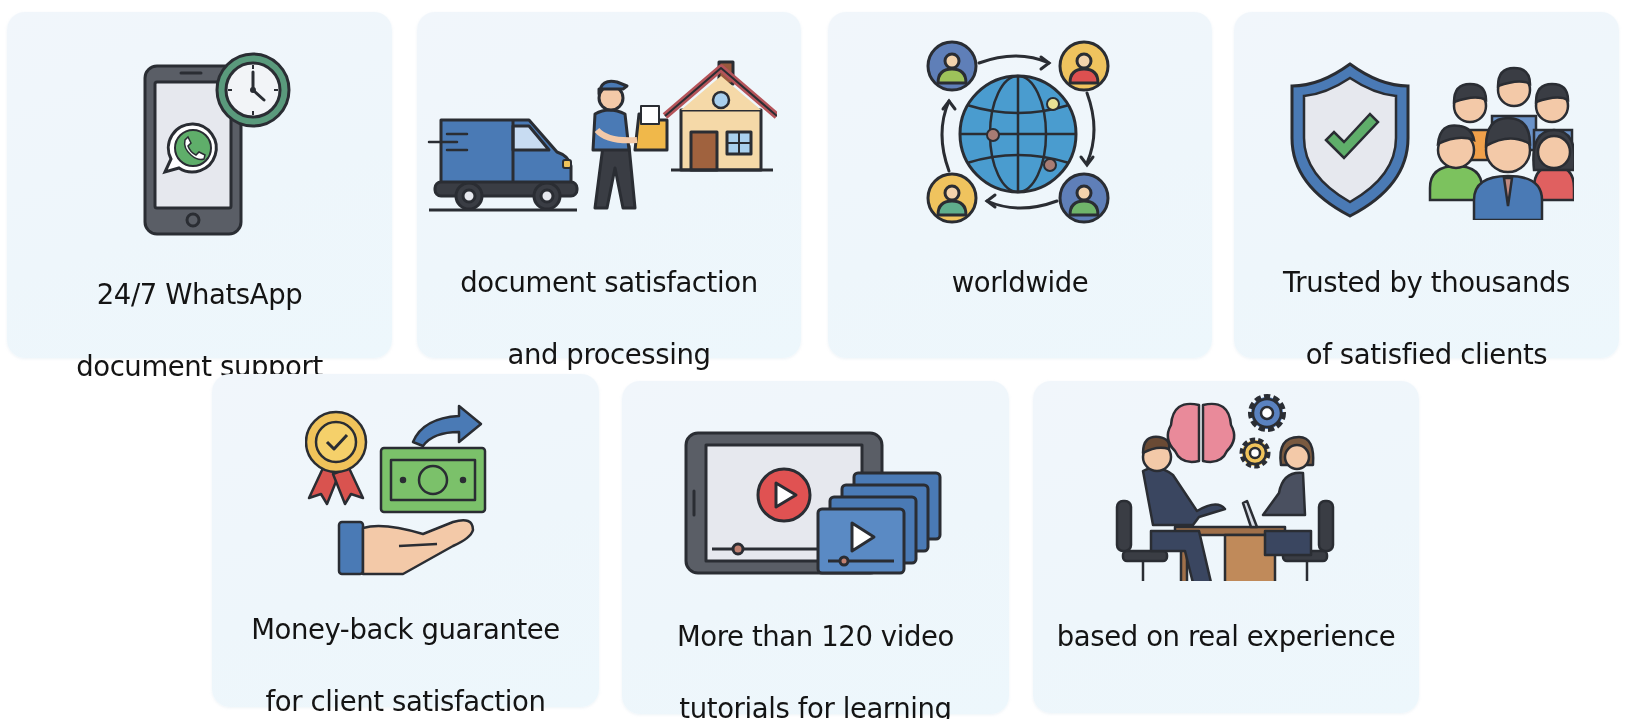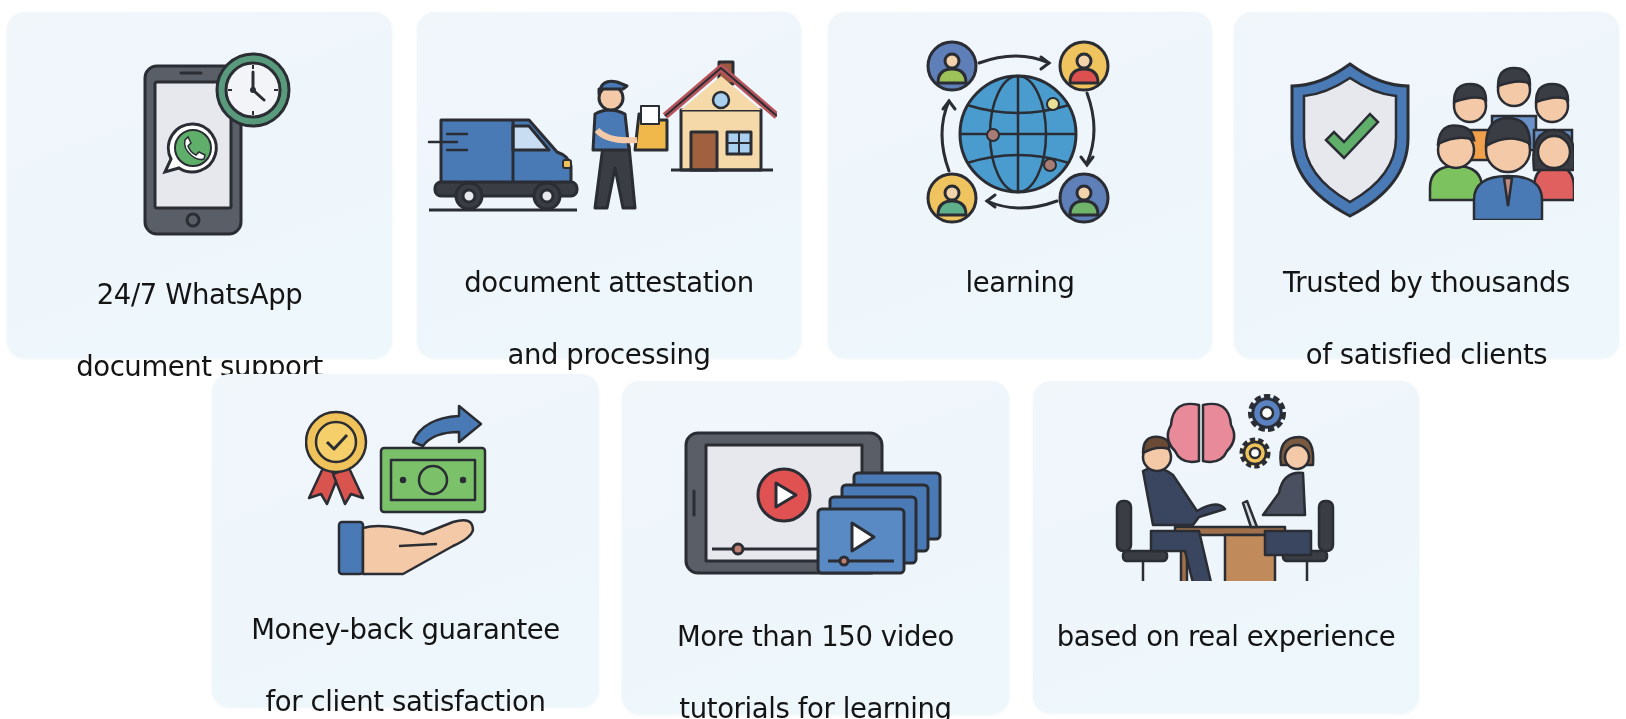--- a/index.html
+++ b/index.html
@@ -87,21 +87,21 @@
         <circle cx="294" cy="50" r="8" fill="#a9d0ee" stroke-width="2.5"></circle>
         <rect x="264" y="82" width="26" height="38" fill="#a0623e"></rect>
         <rect x="300" y="82" width="24" height="22" fill="#a9d0ee"></rect>
         <line x1="312" y1="82" x2="312" y2="104" stroke-width="2"></line>
           <line x1="300" y1="93" x2="324" y2="93" stroke-width="2"></line>
         <line x1="244" y1="120" x2="346" y2="120"></line>
       </g>
     </svg>
   </div>
   <div class="label" style="top:216px;">
-    <div>document attestation</div>
+    <div>document satisfaction</div>
     <div>and processing</div>
   </div>
 </div>
 
 <div class="card" style="left:828px;top:12px;width:384px;height:346px;">
   <div class="icon">
     <svg width="190" height="190" viewBox="0 0 190 190" style="left:95px;top:25px;">
       <g stroke="#2a2d33" stroke-width="3" fill="none" stroke-linecap="round">
         <path d="M56 26 q38 -14 70 0"></path>
           <path d="M118 20 l8 6 l-8 6"></path>
@@ -133,21 +133,21 @@
         <circle cx="29" cy="161" r="24" fill="#efc35e"></circle>
           <circle cx="29" cy="156" r="7" fill="#f3d3ac"></circle>
           <path d="M15 178 q0 -14 14 -14 q14 0 14 14z" fill="#5fae8c"></path>
         <circle cx="161" cy="161" r="24" fill="#5f7fb8"></circle>
           <circle cx="161" cy="156" r="7" fill="#f3d3ac"></circle>
           <path d="M147 178 q0 -14 14 -14 q14 0 14 14z" fill="#6fb46a"></path>
       </g>
     </svg>
   </div>
   <div class="label" style="top:216px;">
-    <div>learning</div>
+    <div>worldwide</div>
   </div>
 </div>
 
 <div class="card" style="left:1234px;top:12px;width:385px;height:346px;">
   <div class="icon">
     <svg width="290" height="160" viewBox="0 0 290 160" style="left:50px;top:48px;">
       <path d="M66 4 q30 22 58 22 v52 q0 48 -58 78 q-58 -30 -58 -78 v-52 q28 0 58 -22z" fill="#4a7ab5" stroke="#2a2d33" stroke-width="3"></path>
       <path d="M66 18 q24 16 46 18 v42 q0 38 -46 64 q-46 -26 -46 -64 v-42 q22 -2 46 -18z" fill="#e6e8ee" stroke="#2a2d33" stroke-width="2.5"></path>
       <path d="M42 80 l18 18 l34 -36 l-8 -8 l-26 28 l-10 -10z" fill="#5fae6a" stroke="#2a2d33" stroke-width="2.5"></path>
       <g stroke="#2a2d33" stroke-width="2.5">
@@ -221,21 +221,21 @@
         <rect x="180" y="56" width="86" height="66" rx="4" fill="#4a7ab5" transform="translate(-20,0)"></rect>
         <rect x="168" y="68" width="86" height="66" rx="4" fill="#4a7ab5" transform="translate(-20,0)"></rect>
         <rect x="156" y="80" width="86" height="64" rx="4" fill="#5a8ac4" transform="translate(-20,0)"></rect>
         <path d="M170 94 l22 14 l-22 14z" fill="#ffffff"></path>
         <line x1="146" y1="132" x2="212" y2="132"></line>
         <circle cx="162" cy="132" r="4" fill="#c08070"></circle>
       </g>
     </svg>
   </div>
   <div class="label" style="top:201px;">
-    <div>More than 150 video</div>
+    <div>More than 120 video</div>
     <div>tutorials for learning</div>
   </div>
 </div>
 
 <div class="card" style="left:1033px;top:381px;width:386px;height:332px;">
   <div class="icon">
     <svg width="220" height="190" viewBox="0 0 220 190" style="left:82px;top:10px;">
       <g stroke="#2a2d33" stroke-width="2.5" stroke-linejoin="round">
 
         <path d="M84 14 q-26 -6 -28 20 q-8 14 4 26 q6 14 24 10z" fill="#e98a9a"></path>

